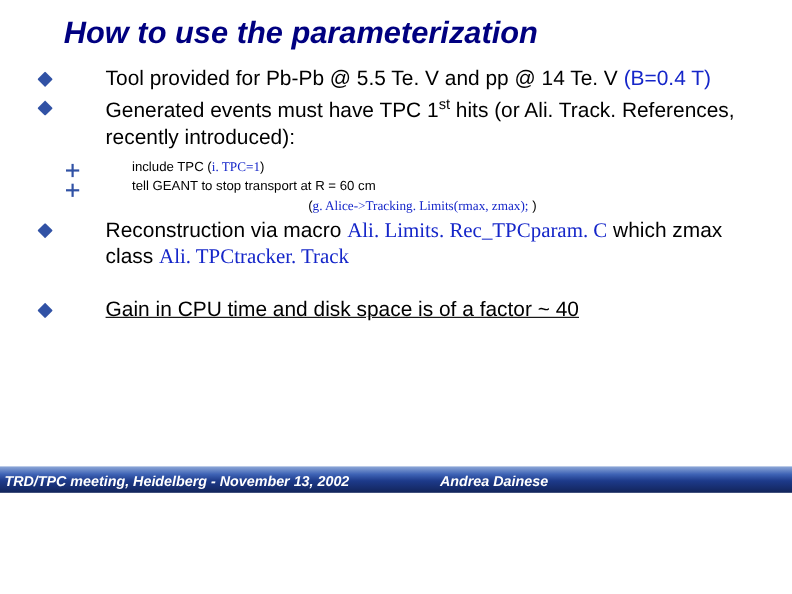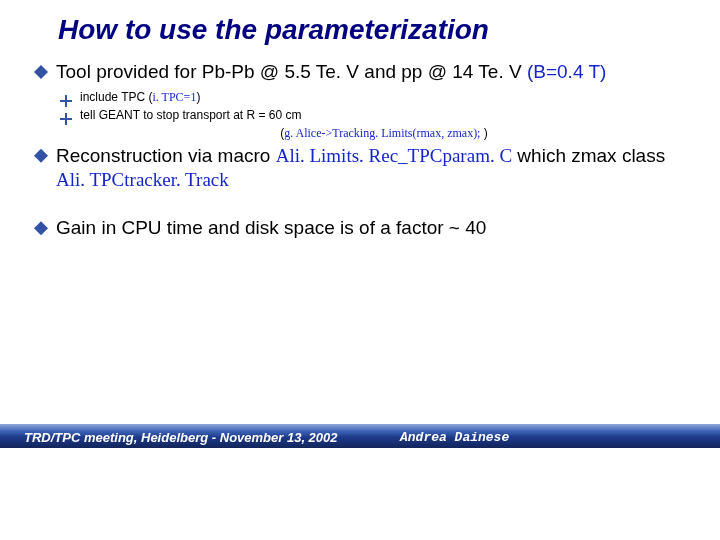--- a/index.html
+++ b/index.html
@@ -1,59 +1,65 @@
 <!DOCTYPE html>
 <html><head>
 <meta charset="utf-8">
 <style>
   * { margin: 0; padding: 0; box-sizing: border-box; }
   html, body { width: 720px; height: 540px; font-family: Arial, Helvetica, sans-serif; background: #fff; overflow: hidden; }
   .slide { position: relative; width: 720px; height: 460px; }
   .title { font-size: 28px; font-weight: bold; font-style: italic; color: #000080; padding: 14px 0 0 58px; }
   .logo { position: absolute; top: 8px; right: 10px; width: 64px; height: 64px; }
   .content { padding: 14px 32px 0 34px; font-size: 19px; color: #000; line-height: 1.28; }
-  .li { display: flex; align-items: flex-start; margin-bottom: 2px; }
+  .li { display: flex; align-items: flex-start; margin-bottom: 2px; gap: 40px; }
   .li .txt { flex: 1; }
   .bullet-main { width: 14px; height: 14px; flex: 0 0 14px; margin: 5px 8px 0 0; background: #3152a5; clip-path: polygon(50% 0,100% 50%,50% 100%,0 50%); }
   .bullet-sub { width: 12px; height: 12px; flex: 0 0 12px; margin: 5px 8px 0 0; position: relative; }
   .bullet-sub::before, .bullet-sub::after { content: ""; position: absolute; background: #3152a5; }
   .bullet-sub::before { left: 5px; top: 0; width: 2px; height: 12px; }
   .bullet-sub::after  { top: 5px; left: 0; height: 2px; width: 12px; }
   .sub-group { padding: 4px 0 2px 26px; font-size: 12px; }
   .sub-group .li { margin-bottom: 1px; }
   .blue { color: #1526c9; }
   .code { font-family: "Comic Sans MS", cursive; color: #1526c9; }
   .center { text-align: center; padding-left: 20px; }
   .gap { height: 22px; }
-  .underline { }
+  .underline { text-decoration: underline; }
   sup { font-size: 0.7em; }
   .footer { position: absolute; left: 0; bottom: 12px; width: 720px; height: 40px; }
   .footer-bar { position: absolute; left: 0; bottom: 0; width: 720px; height: 24px;
     background: linear-gradient(to bottom,#8ea8d8 0%, #3e63b5 30%, #1d3a8a 55%, #12245a 100%); }
   .footer-text { position: absolute; bottom: 3px; color: #fff; font-size: 13px; font-weight: bold; font-style: italic; white-space: nowrap; }
-  .ft-left { left: 24px; }
-  .ft-right { left: 400px; font-family: Liberation Mono, monospace; }
+  .ft-left { left: 4px; }
+  .ft-right { left: 400px; }
 </style>
 </head>
 <body>
 
 <div class="slide">
 
   <div class="title">How to use the parameterization</div>
 
 
   <div class="content">
 
     <div class="li">
       <span class="bullet-main"></span>
       <span class="txt">
         <span>Tool provided for Pb-Pb @ 5.5 Te. V and pp @ 14 Te. V </span><span class="blue">(B=0.4 T)</span>
       </span>
     </div>
 
+    <div class="li">
+      <span class="bullet-main"></span>
+      <span class="txt">
+        <span>Generated events must have TPC 1</span><sup>st</sup><span> hits (or Ali. Track. References, recently introduced):</span>
+      </span>
+    </div>
 
     <div class="sub-group">
       <div class="li">
         <span class="bullet-sub"></span>
         <span class="txt">
           <span>include TPC (</span><span class="code">i. TPC=1</span><span>)</span>
         </span>
       </div>
       <div class="li">
         <span class="bullet-sub"></span>

